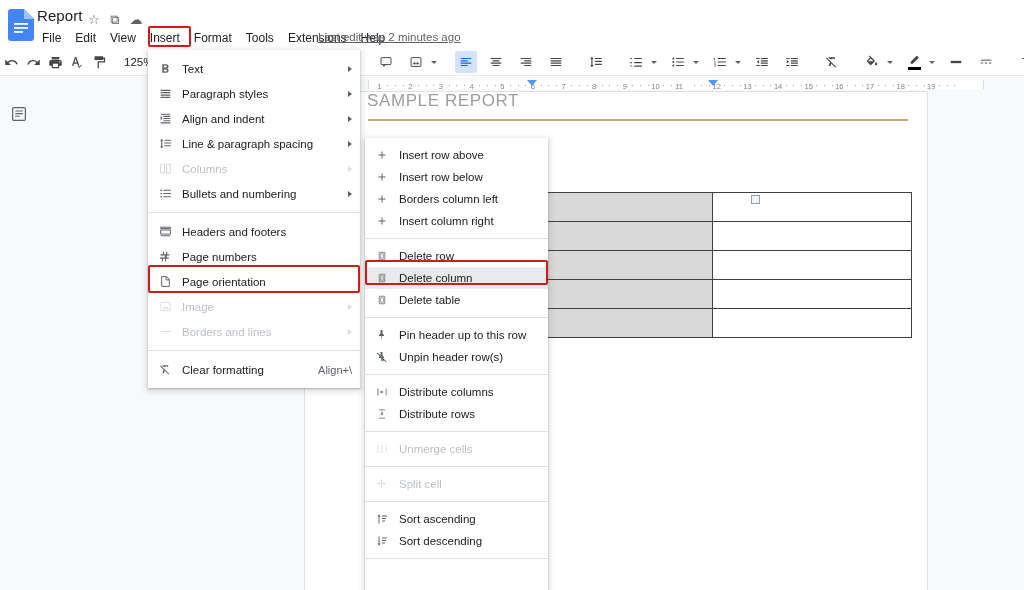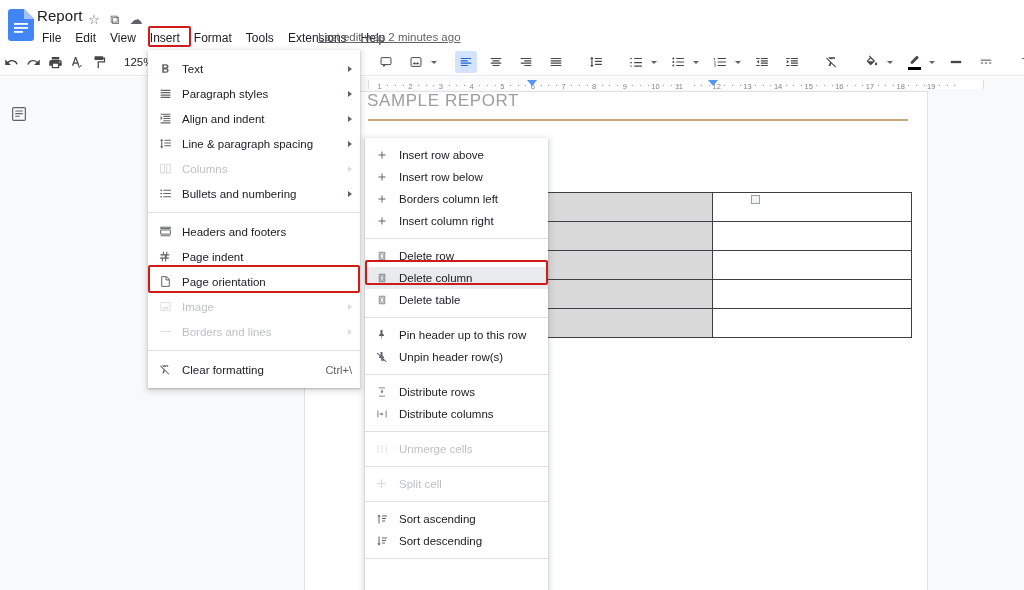--- a/index.html
+++ b/index.html
@@ -514,21 +514,21 @@
         </svg>
       </span>
       <span class="mlabel">Headers and footers</span>
     </div>
     <div class="mrow big">
       <span class="mic">
         <svg width="13" height="13" viewBox="0 0 24 24" fill="currentColor">
           <path d="M7.5 3l-.7 5H2.8l-.3 2h4l-.6 4H1.9l-.3 2h4l-.7 5h2l.7-5h4l-.7 5h2l.7-5H18l.3-2h-4.3l.6-4h4.3l.3-2h-4.3l.7-5h-2l-.7 5h-4l.7-5zM7 10h4l-.6 4h-4z"></path>
         </svg>
       </span>
-      <span class="mlabel">Page indent</span>
+      <span class="mlabel">Page numbers</span>
     </div>
     <div class="mrow big">
       <span class="mic">
         <svg width="13" height="13" viewBox="0 0 24 24" fill="currentColor">
           <path d="M5 3h9l5 5v13H5z" fill="none" stroke="currentColor" stroke-width="1.8"></path>
           <path d="M13 3v6h6" fill="none" stroke="currentColor" stroke-width="1.8"></path>
         </svg>
       </span>
       <span class="mlabel">Page orientation</span>
     </div>
@@ -552,21 +552,21 @@
       <span class="marrow"></span>
     </div>
     <div class="msep"></div>
     <div class="mrow big">
       <span class="mic">
         <svg width="13" height="13" viewBox="0 0 24 24" fill="currentColor">
           <path d="M3.3 4.7L2 6l6.6 6.6L6 19h3l1.8-4.5 6.9 6.9 1.3-1.3zM6 4v.9l3 3V7h2.2l.6.6 2.5-2.5V7H17V4z"></path>
         </svg>
       </span>
       <span class="mlabel">Clear formatting</span>
-      <span class="maccel">Ctrl+\</span>
+      <span class="maccel">Align+\</span>
     </div>
   </div>
 
 <div id="table-submenu" class="menu">
     <div class="mrow">
       <span class="mic">
         <svg width="12" height="12" viewBox="0 0 24 24" fill="currentColor">
           <path d="M11 5h2v6h6v2h-6v6h-2v-6H5v-2h6z"></path>
         </svg>
       </span>
@@ -638,33 +638,33 @@
         <svg width="12" height="12" viewBox="0 0 24 24" fill="currentColor">
           <path d="M13 2v7l3 3v2h-1.6l-7-7V9l1.6-1.6V2zM3 3l18 18-1.3 1.3L17 19.6l-5.2-.1L11 22l-.8-8H6v-2l1.3-1.3L1.7 4.3z"></path>
         </svg>
       </span>
       <span class="mlabel">Unpin header row(s)</span>
     </div>
     <div class="msep"></div>
     <div class="mrow">
       <span class="mic">
         <svg width="12" height="12" viewBox="0 0 24 24" fill="currentColor">
+          <path d="M3 5h1.6v14H3zm16.4 0H21v14h-1.6zM7 11h4V9l3.5 3-3.5 3v-2H7z"></path>
+        </svg>
+      </span>
+      <span class="mlabel">Distribute columns</span>
+    </div>
+    <div class="mrow">
+      <span class="mic">
+        <svg width="12" height="12" viewBox="0 0 24 24" fill="currentColor">
           <path d="M6 3h12v1.7H6zm0 16.3h12V21H6zM11 7h2v4h2l-3 3.5L9 11h2z"></path>
           <path d="M4 11.3h16v1.4H4z" opacity="0"></path>
         </svg>
       </span>
       <span class="mlabel">Distribute rows</span>
-    </div>
-    <div class="mrow">
-      <span class="mic">
-        <svg width="12" height="12" viewBox="0 0 24 24" fill="currentColor">
-          <path d="M3 5h1.6v14H3zm16.4 0H21v14h-1.6zM7 11h4V9l3.5 3-3.5 3v-2H7z"></path>
-        </svg>
-      </span>
-      <span class="mlabel">Distribute columns</span>
     </div>
     <div class="msep"></div>
     <div class="mrow disabled">
       <span class="mic">
         <svg width="12" height="12" viewBox="0 0 24 24" fill="currentColor">
           <path d="M3 4h1.6v16H3zm16.4 0H21v16h-1.6zM11 4h2v16h-2z"></path>
         </svg>
       </span>
       <span class="mlabel">Unmerge cells</span>
     </div>

